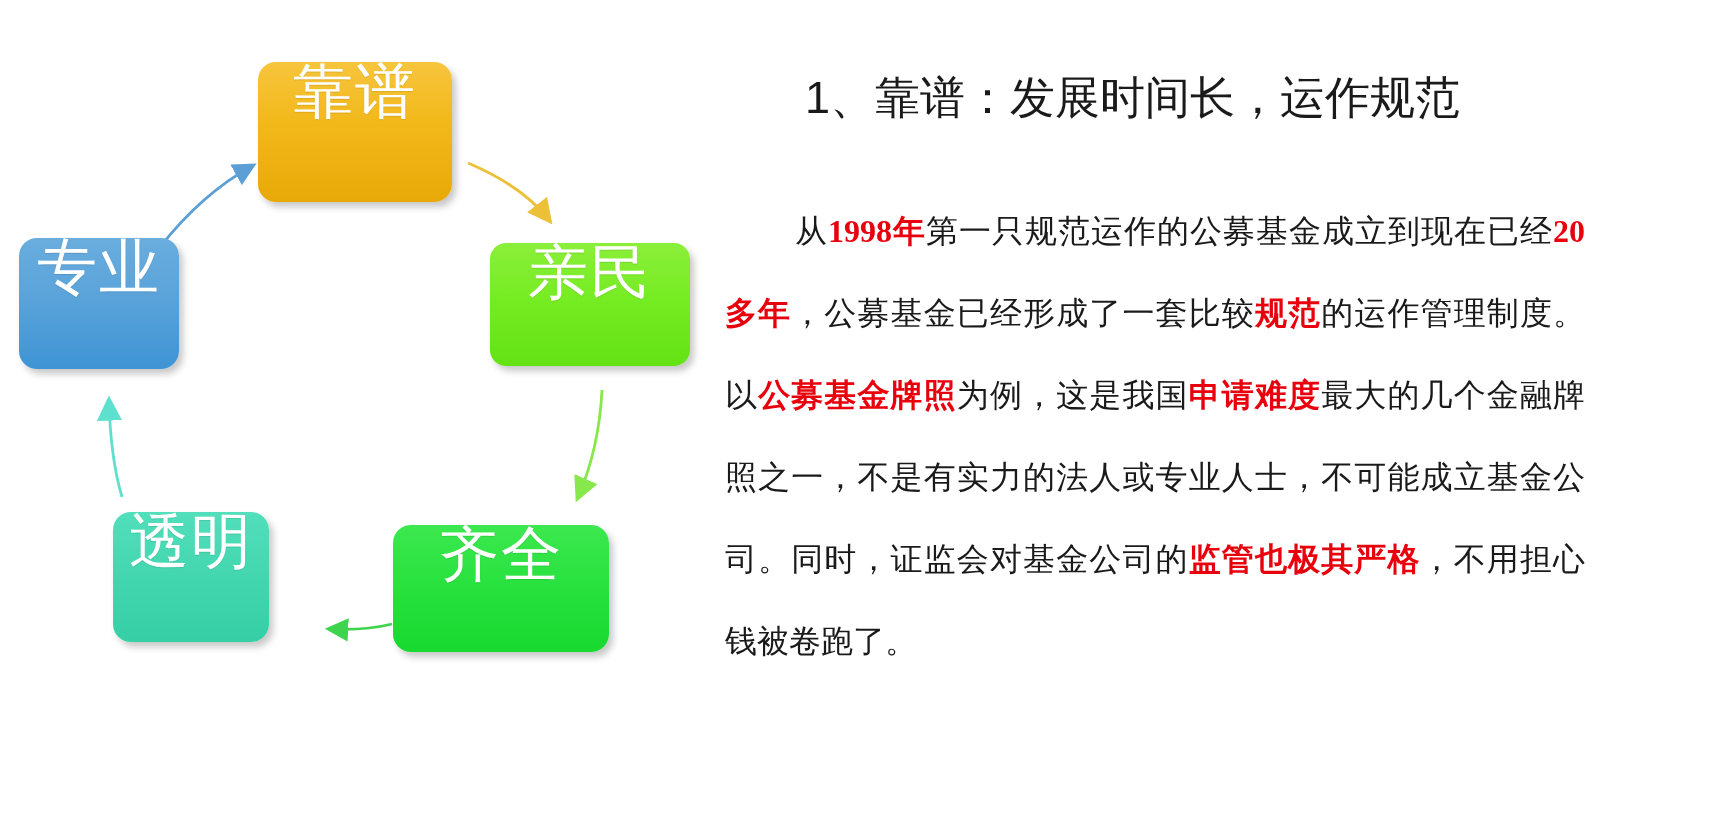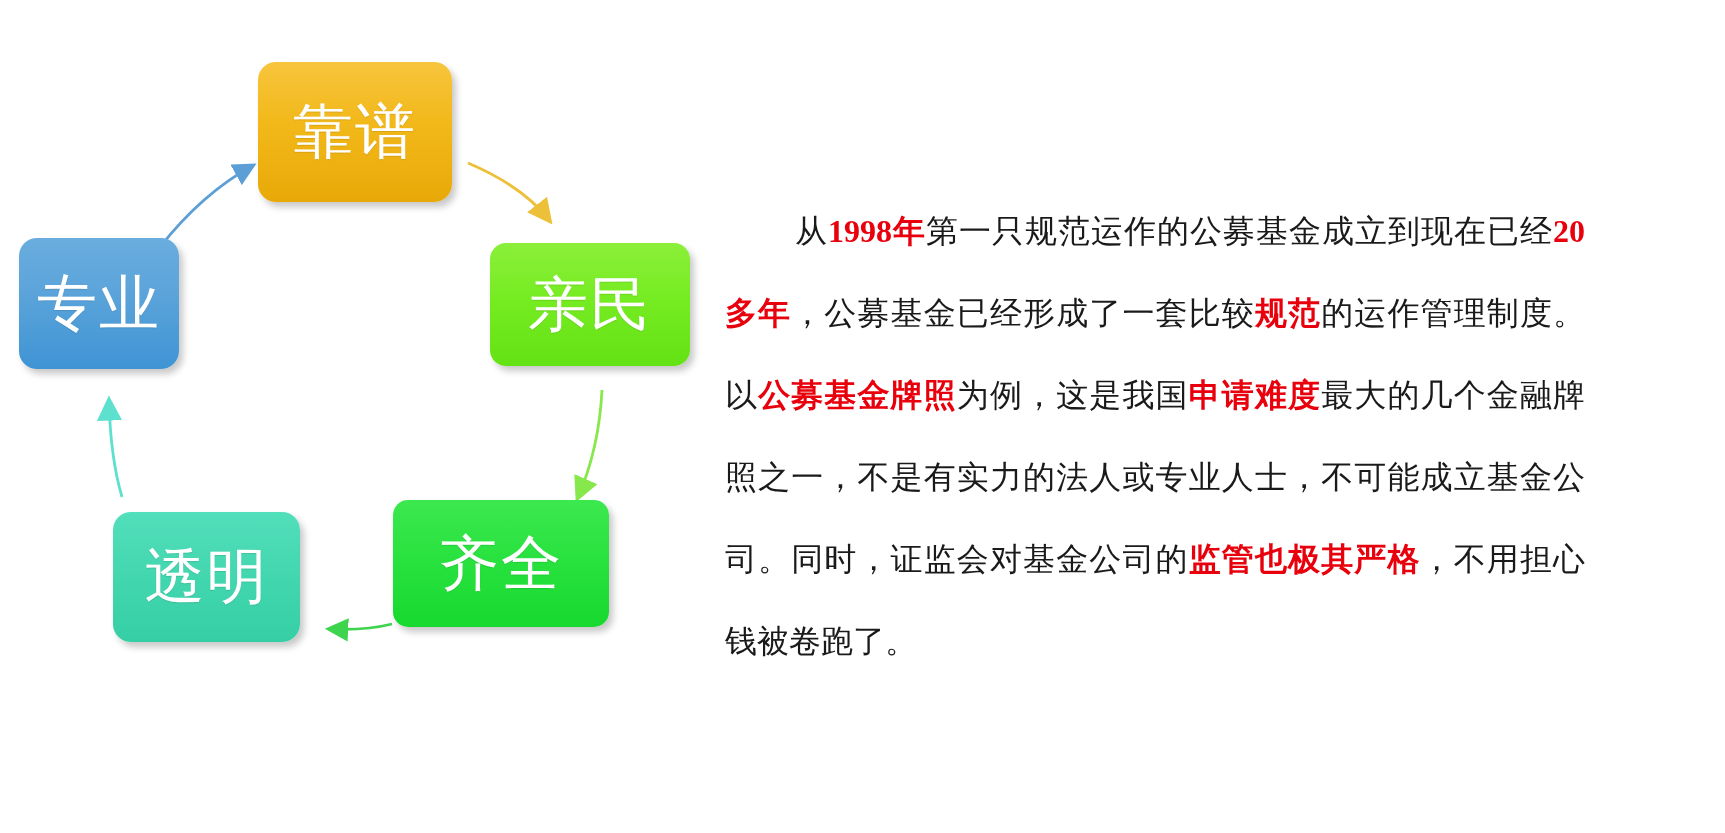--- a/index.html
+++ b/index.html
@@ -36,38 +36,38 @@
     top: 0;
     width: 790px;
     height: 833px;
     overflow: visible;
   }
 
   .node {
     position: absolute;
     border-radius: 18px;
     display: flex;
-    align-items: center;
+    align-items: flex-start;
     justify-content: center;
     color: #ffffff;
     font-size: 60px;
     line-height: 1;
     letter-spacing: 2px;
     font-family: "Liberation Sans", "DejaVu Sans", sans-serif;
     box-shadow: 4px 5px 7px rgba(0,0,0,0.22);
     text-shadow: 0 1px 1px rgba(0,0,0,0.10);
     box-sizing: border-box;
     z-index: 3;
   }
 
   
   .node-kaopu   { left: 258px; top: 62px;  width: 194px; height: 140px; }
   .node-qinmin  { left: 490px; top: 243px; width: 200px; height: 123px; }
-  .node-qiquan  { left: 393px; top: 500px; width: 216px; height: 127px; border-radius: 15px; }
-  .node-touming { left: 113px; top: 512px; width: 187px; height: 130px; }
+  .node-qiquan  { left: 393px; top: 525px; width: 216px; height: 127px; }
+  .node-touming { left: 113px; top: 512px; width: 156px; height: 130px; }
   .node-zhuanye { left: 19px;  top: 238px; width: 160px; height: 131px; }
 
   
   .node-kaopu   { background: linear-gradient(180deg, #f7c53d 0%, #f2b819 45%, #e8a908 100%); }
   .node-qinmin  { background: linear-gradient(180deg, #8bef3a 0%, #76ec22 45%, #63e214 100%); border-radius: 16px; }
   .node-qiquan  { background: linear-gradient(180deg, #3ce84f 0%, #29e23f 45%, #17d92f 100%); }
   .node-touming { background: linear-gradient(180deg, #52dfbb 0%, #44d7b0 45%, #35cfa5 100%); }
   .node-zhuanye { background: linear-gradient(180deg, #6aadde 0%, #5aa3da 45%, #3f94d4 100%); }
 
   
@@ -159,17 +159,18 @@
       <span>透明</span>
     </div>
 
     <div class="node node-zhuanye">
       <span>专业</span>
     </div>
 
   </div>
 
   <div class="content">
+    <div class="heading">1、靠谱：发展时间长，运作规范</div>
 
     <div class="body-text"><span>从</span><span class="hl">1998年</span><span>第一只规范运作的公募基金成立到现在已经</span><span class="hl">20多年</span><span>，公募基金已经形成了一套比较</span><span class="hl">规范</span><span>的运作管理制度。以</span><span class="hl">公募基金牌照</span><span>为例，这是我国</span><span class="hl">申请难度</span><span>最大的几个金融牌照之一，不是有实力的法人或专业人士，不可能成立基金公司。同时，证监会对基金公司的</span><span class="hl">监管也极其严格</span><span>，不用担心钱被卷跑了。</span></div>
   </div>
 
 </div>
 
 </body></html>

